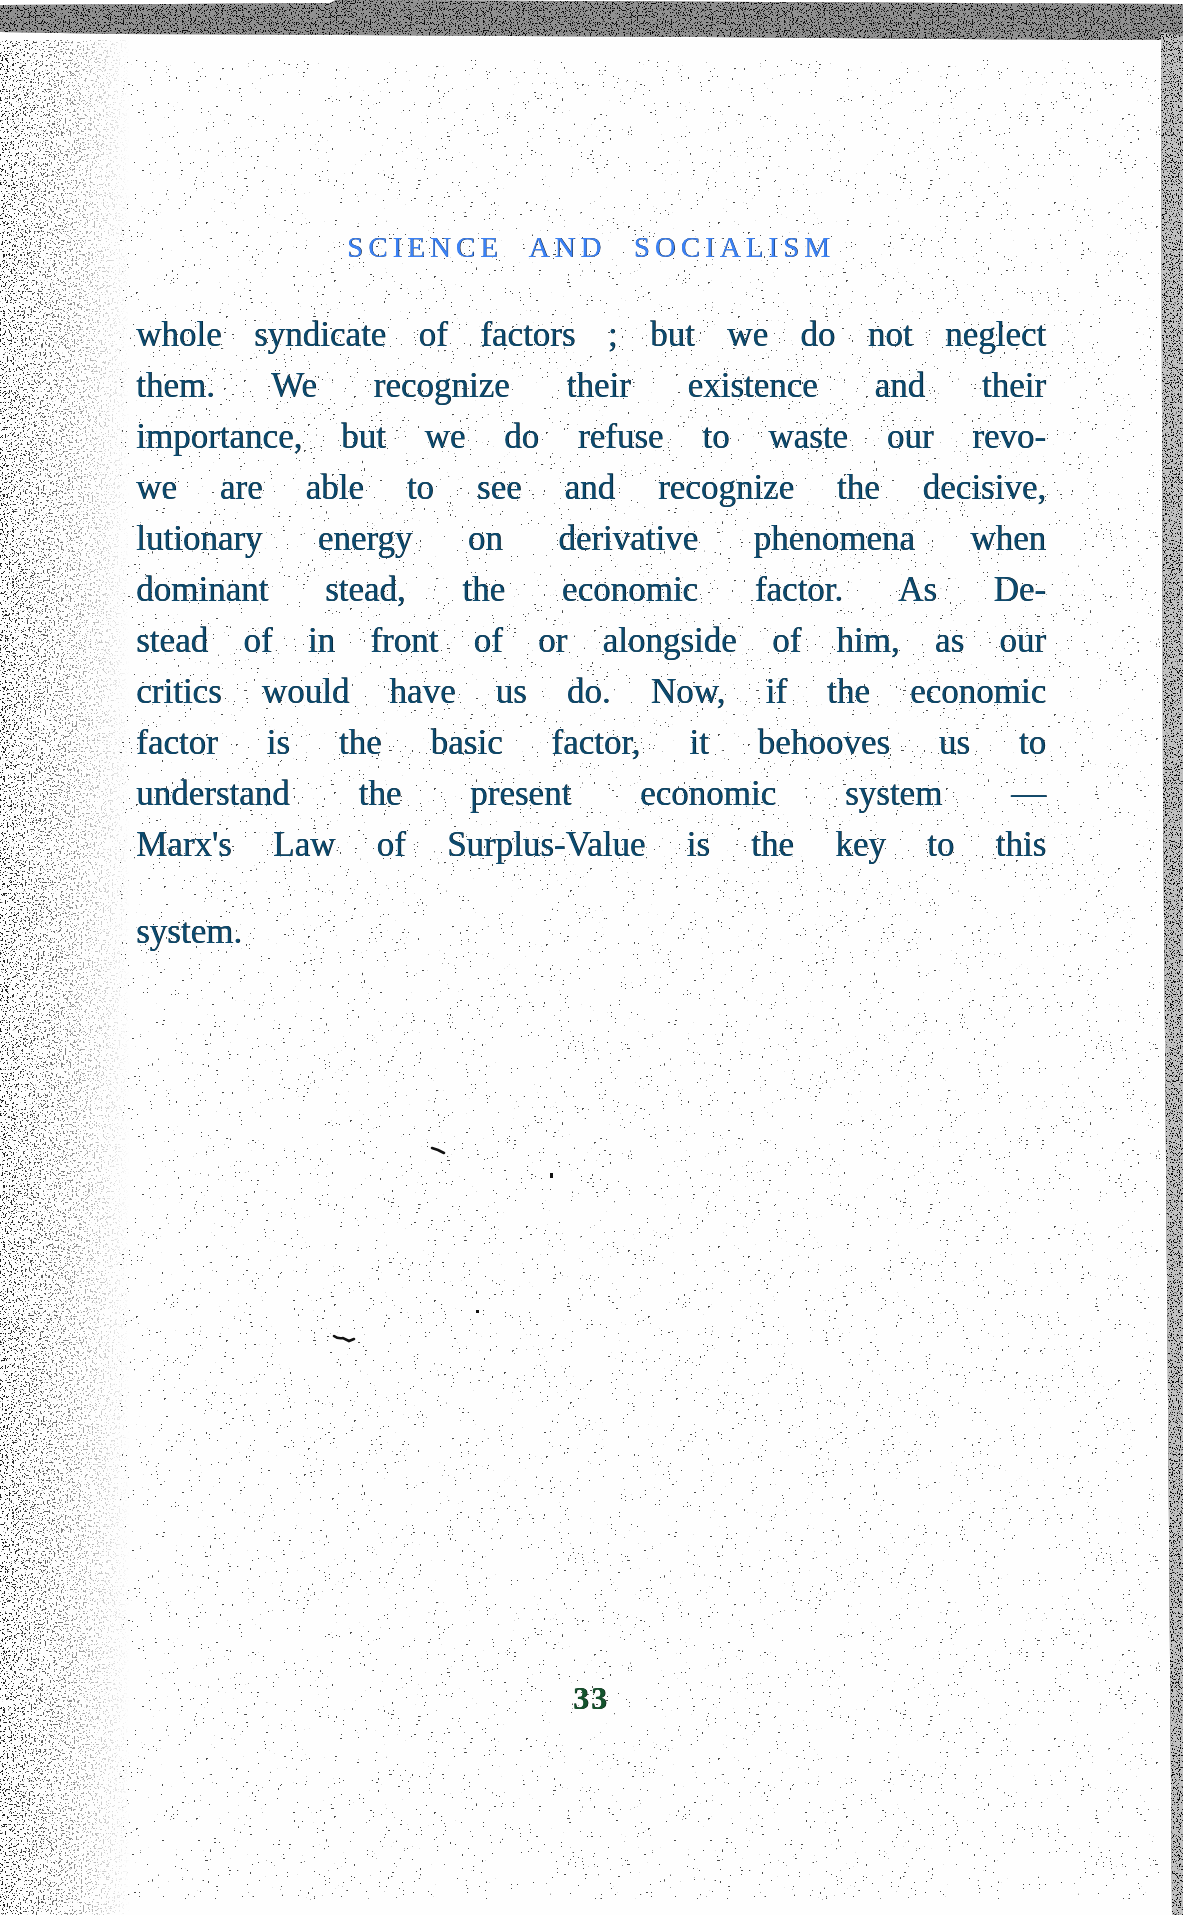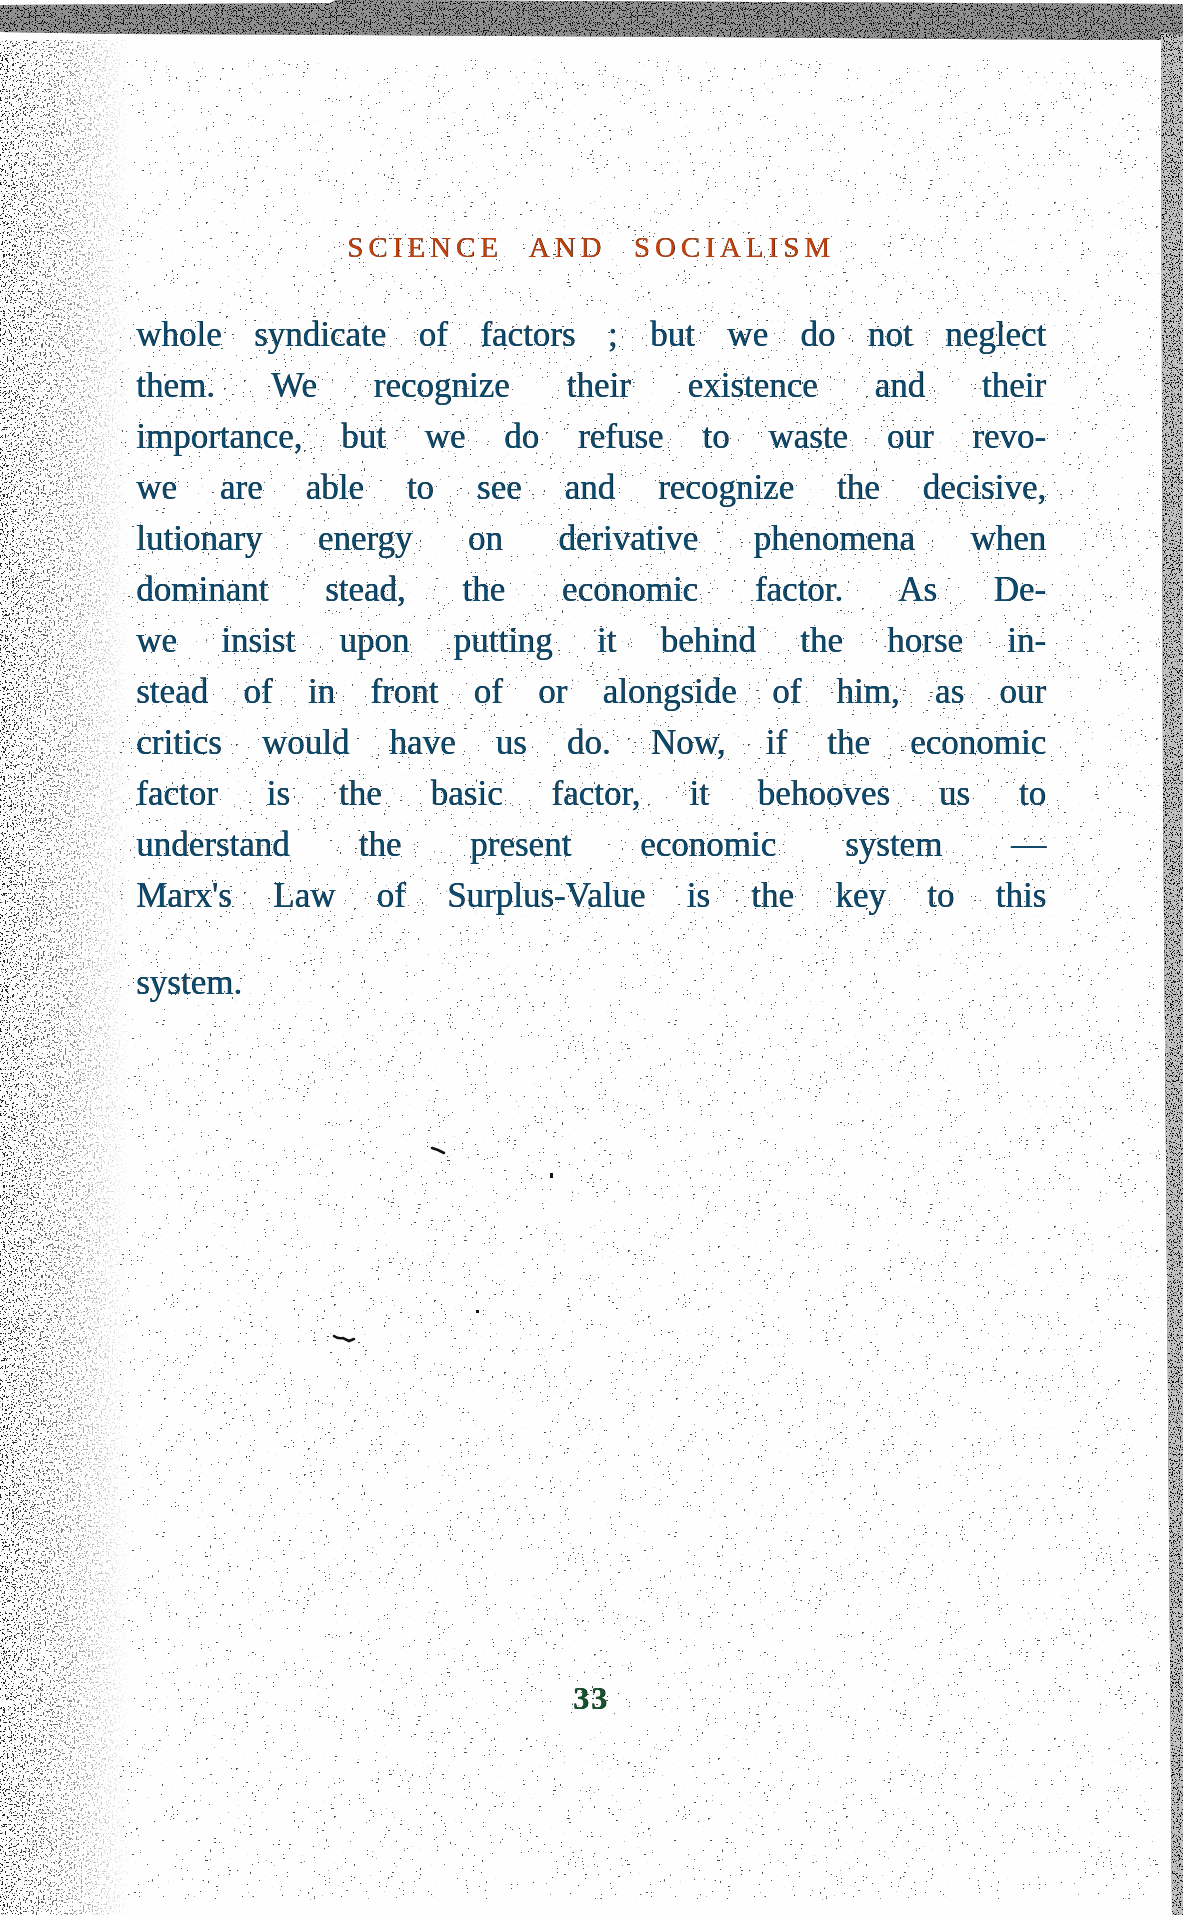--- a/index.html
+++ b/index.html
@@ -23,21 +23,21 @@
   }
   .running-head {
     position: absolute;
     top: 231px;
     left: 136px;
     width: 910px;
     text-align: center;
     font-size: 29px;
     letter-spacing: 5px;
     word-spacing: 15px;
-    color: #c2410c;
+    color: #3b82f6;
     text-shadow: 0.4px 0.3px 0 #171717;
     white-space: nowrap;
   }
   .text-block {
     position: absolute;
     top: 309px;
     left: 136px;
     width: 910px;
     font-size: 35px;
     line-height: 51px;
@@ -138,21 +138,20 @@
 
   <div class="running-head">SCIENCE AND SOCIALISM</div>
 
   <div class="text-block">
     <div class="line">whole syndicate of factors ; but we do not neglect</div>
     <div class="line">them. We recognize their existence and their</div>
     <div class="line">importance, but we do refuse to waste our revo-</div>
     <div class="line">we are able to see and recognize the decisive,</div>
     <div class="line">lutionary energy on derivative phenomena when</div>
     <div class="line">dominant stead, the economic factor. As De-</div>
-    <div class="line">we insist upon putting it behind the horse in-</div>
     <div class="line">stead of in front of or alongside of him, as our</div>
     <div class="line">critics would have us do. Now, if the economic</div>
     <div class="line">factor is the basic factor, it behooves us to</div>
     <div class="line">understand the present economic system —</div>
     <div class="line">Marx's Law of Surplus-Value is the key to this</div>
     <div class="line last">system.</div>
   </div>
 
   <div class="page-number">33</div>
 

